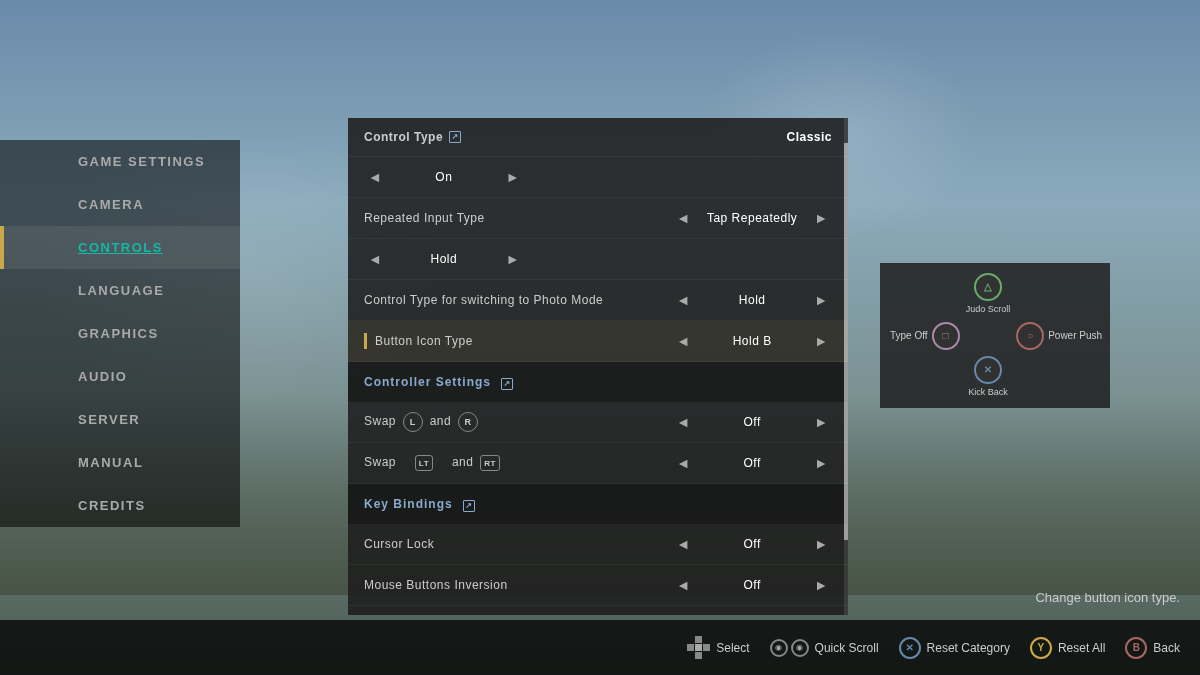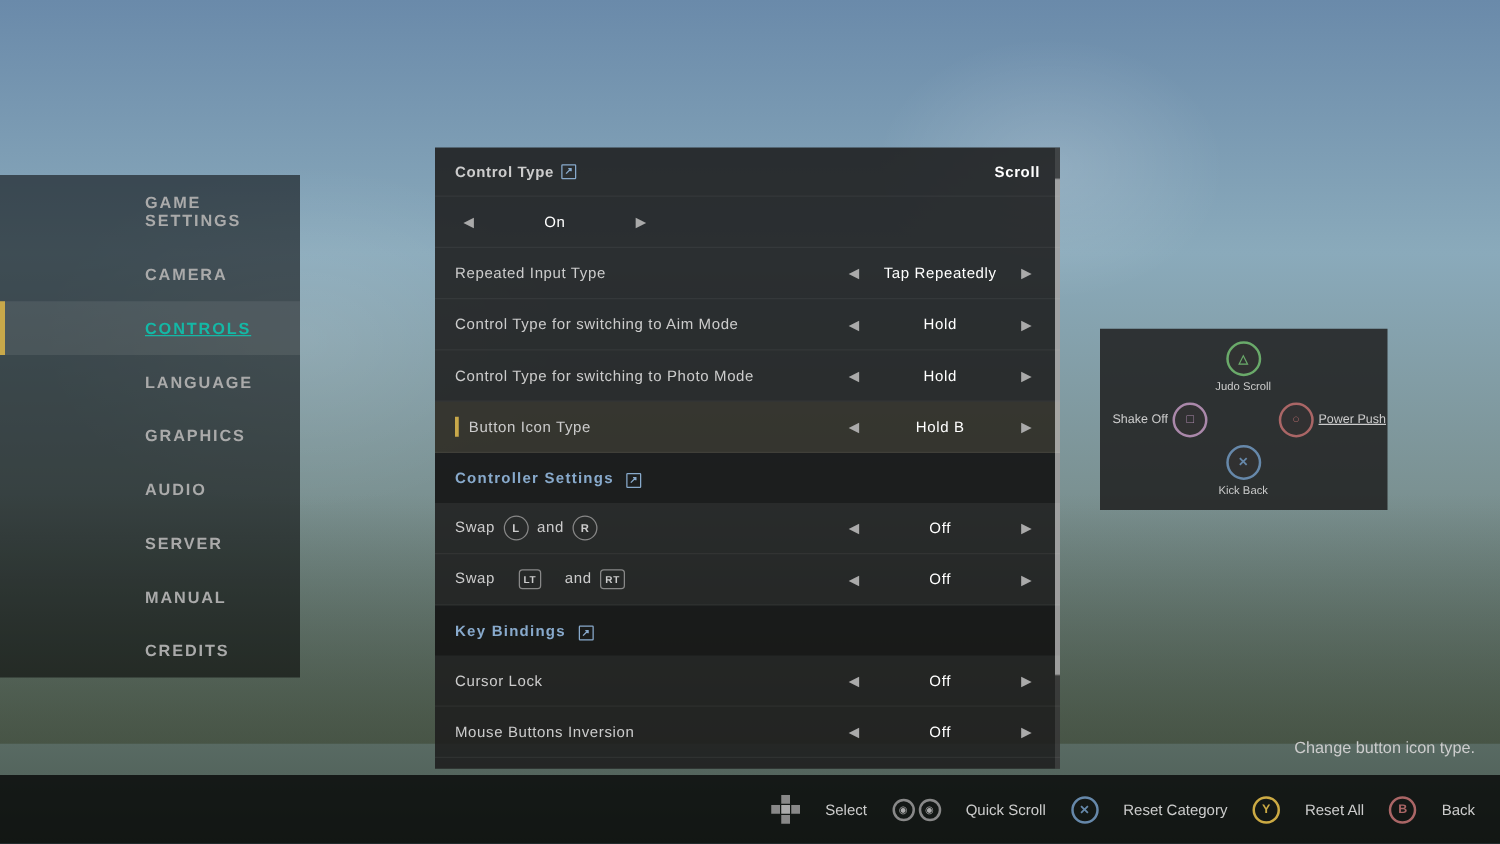--- a/index.html
+++ b/index.html
@@ -42,21 +42,21 @@
       position: absolute;
       left: 0;
       top: 140px;
       width: 240px;
       z-index: 10;
       background: rgba(0,0,0,0.55);
       padding: 0;
     }
     .sidebar-item {
       display: block;
-      padding: 14px 20px 14px 112px;
+      padding: 14px 20px 14px 74px;
       color: #aaaaaa;
       font-size: 13px;
       font-weight: bold;
       letter-spacing: 1.5px;
       text-transform: uppercase;
       cursor: pointer;
       border-left: 4px solid transparent;
       position: relative;
     }
     .sidebar-item.active {
@@ -238,42 +238,42 @@
     .ctrl-btn-circle.square { border-color: #aa88aa; color: #aa88aa; }
     .ctrl-btn-circle.circle { border-color: #aa6666; color: #aa6666; }
     .ctrl-btn-circle.cross { border-color: #6688aa; color: #6688aa; }
 
     .ctrl-action-label {
       color: #cccccc;
       font-size: 10px;
       white-space: nowrap;
       line-height: 1.4;
     }
-    .ctrl-action-label.right { text-align: left; text-decoration: underline; }
+    .ctrl-action-label.right { text-align: left; }
     .ctrl-action-label.left { text-align: right; }
 
     
     .bottom-bar {
       position: absolute;
       bottom: 0;
       left: 0;
       right: 0;
       height: 55px;
       background: rgba(0,0,0,0.75);
       z-index: 20;
       display: flex;
       align-items: center;
       justify-content: flex-end;
       padding: 0 20px;
       gap: 20px;
     }
     .hint-item {
       display: flex;
       align-items: center;
-      gap: 20px;
+      gap: 6px;
       color: #cccccc;
       font-size: 12px;
     }
     .hint-icon {
       width: 22px;
       height: 22px;
       border-radius: 50%;
       border: 2px solid #888;
       display: flex;
       align-items: center;
@@ -351,42 +351,41 @@
 </nav>
 
 <div class="settings-panel">
   <div class="settings-list">
 
     <div class="control-type-row">
       <div class="control-type-label">
         <span>Control Type</span>
         <span class="external-icon">↗</span>
       </div>
-      <div class="control-type-value">Scroll</div>
+      <div class="control-type-value">Classic</div>
     </div>
 
     <div class="setting-row">
       <div class="setting-control">
         <span class="arrow-btn">◄</span>
         <span class="setting-value">On</span>
         <span class="arrow-btn">►</span>
       </div>
     </div>
 
     <div class="setting-row">
       <div class="setting-label">Repeated Input Type</div>
       <div class="setting-control">
         <span class="arrow-btn">◄</span>
         <span class="setting-value">Tap Repeatedly</span>
         <span class="arrow-btn">►</span>
       </div>
     </div>
 
     <div class="setting-row">
-      <div class="setting-label">Control Type for switching to Aim Mode</div>
       <div class="setting-control">
         <span class="arrow-btn">◄</span>
         <span class="setting-value">Hold</span>
         <span class="arrow-btn">►</span>
       </div>
     </div>
 
     <div class="setting-row">
       <div class="setting-label">Control Type for switching to Photo Mode</div>
       <div class="setting-control">
@@ -483,21 +482,21 @@
     <div style="display:grid; grid-template-columns: 1fr auto 1fr; grid-template-rows: auto auto auto; gap:6px; align-items:center; width:100%;">
 
       <div></div>
       <div style="display:flex; flex-direction:column; align-items:center; gap:2px;">
         <div class="ctrl-btn-circle triangle">△</div>
         <span class="ctrl-action-label" style="font-size:9px;">Judo Scroll</span>
       </div>
       <div></div>
 
       <div style="display:flex; align-items:center; gap:4px; justify-content:flex-end;">
-        <span class="ctrl-action-label left">Shake Off</span>
+        <span class="ctrl-action-label left">Type Off</span>
         <div class="ctrl-btn-circle square">□</div>
       </div>
       <div></div>
       <div style="display:flex; align-items:center; gap:4px;">
         <div class="ctrl-btn-circle circle">○</div>
         <span class="ctrl-action-label right">Power Push</span>
       </div>
 
       <div></div>
       <div style="display:flex; flex-direction:column; align-items:center; gap:2px;">

